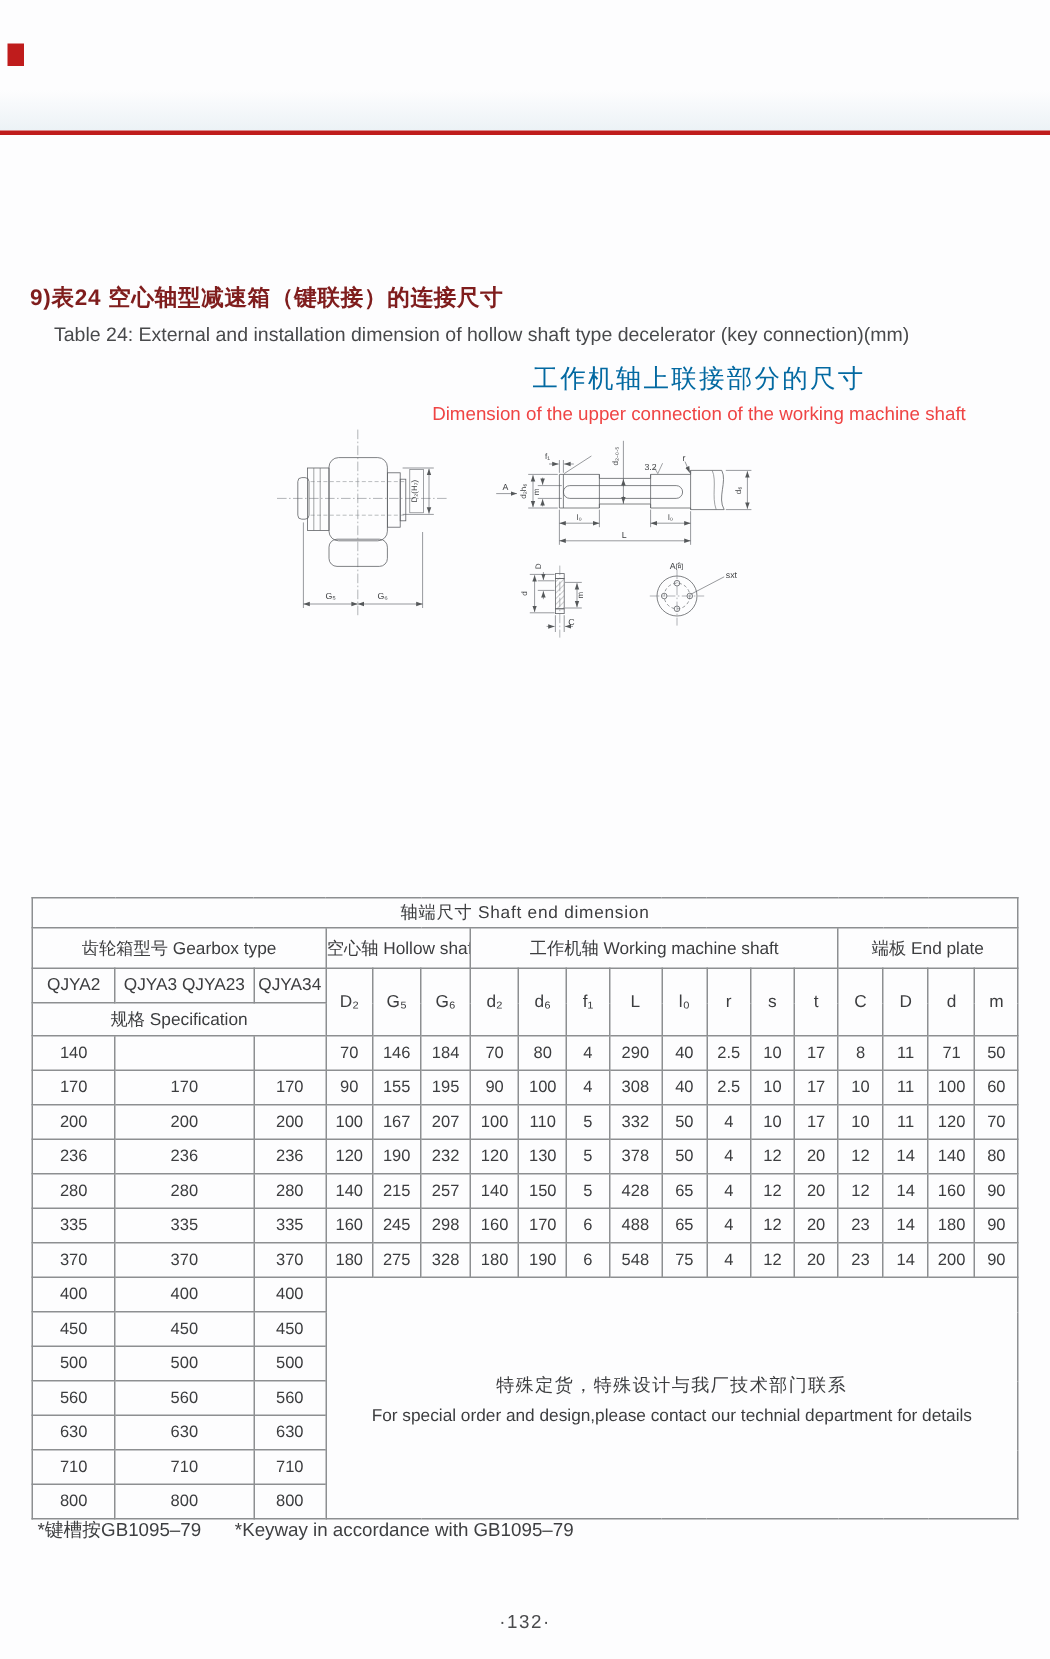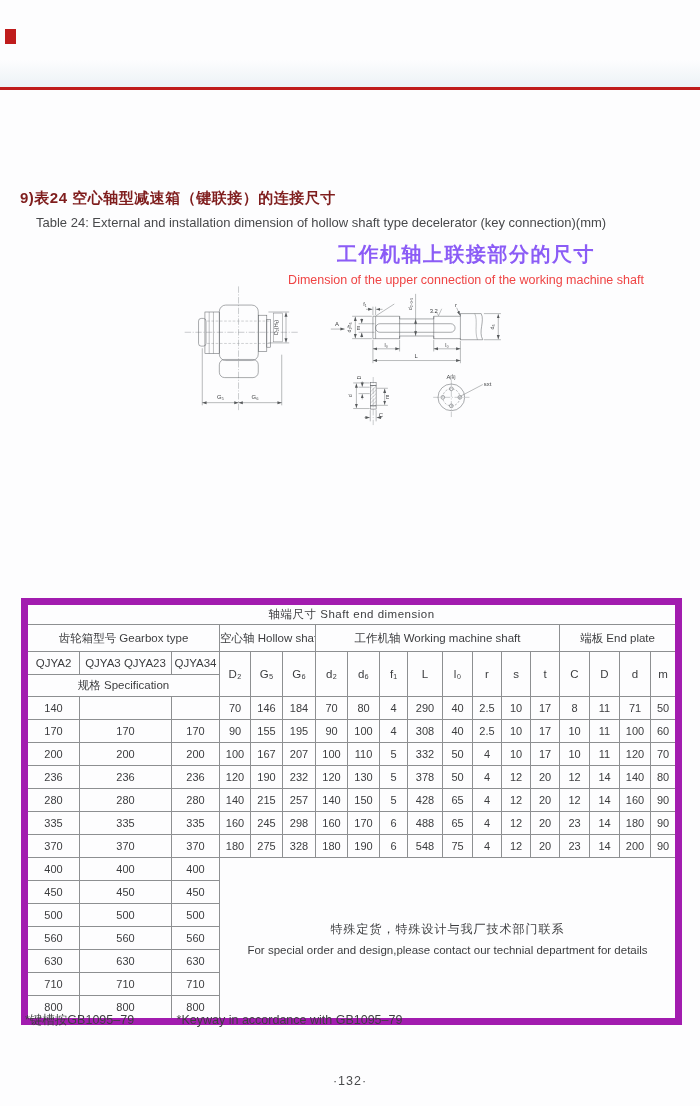--- a/index.html
+++ b/index.html
@@ -10,50 +10,50 @@
   }
   .corner-mark{position:absolute;left:5px;top:29px;width:11px;height:15px;background:#bf1c1c;}
   .top-shade{position:absolute;left:0;top:60px;width:700px;height:27px;
     background:linear-gradient(180deg,rgba(236,242,246,0) 0%,#ecf2f6 100%);}
   .top-rule{position:absolute;left:0;top:87px;width:700px;height:3px;background:#bf1c1c;}
 
   .title-zh{position:absolute;left:20px;top:189px;font-size:15px;font-weight:bold;
     color:#7f1d1d;letter-spacing:.5px;}
   .title-en{position:absolute;left:36px;top:215px;font-size:13px;color:#48494b;}
   .subtitle{position:absolute;left:266px;top:241px;width:400px;text-align:center;}
-  .subtitle-zh{font-size:20px;font-weight:bold;color:#8b5cf6;letter-spacing:1.5px;}
+  .subtitle-zh{font-size:17px;font-weight:normal;color:#0369a1;letter-spacing:1.5px;}
   .subtitle-en{font-size:12.5px;color:#ef4444;margin-top:5px;}
 
   .drawing-svg{position:absolute;left:0;top:280px;}
   .s{stroke:#5f6266;fill:none;stroke-width:1;}
   .thin{stroke:#6b6e72;fill:none;stroke-width:.8;}
   .cl{stroke:#85898d;fill:none;stroke-width:.8;stroke-dasharray:12 3 2 3;}
   .dl{stroke:#94989c;fill:none;stroke-width:.8;stroke-dasharray:5 3;}
   .dl2{stroke:#6f7377;fill:none;stroke-width:.9;stroke-dasharray:4 3;}
   .dim{stroke:#5d6064;fill:none;stroke-width:.8;}
   .dt{fill:#3f4143;font-size:11px;font-family:"Liberation Sans",sans-serif;}
   .dt10{fill:#3f4143;font-size:10px;font-family:"Liberation Sans",sans-serif;}
 
   .tbl-wrap{position:absolute;left:21px;top:598px;}
   table{border-collapse:collapse;table-layout:fixed;width:658px;
     font-size:11px;color:#3c3d3f;}
   th,td{border:1px solid #8d8f91;text-align:center;vertical-align:middle;
     padding:0;font-weight:normal;white-space:nowrap;overflow:hidden;}
-  table{border:7px solid #a21caf;}
+  table{border:1px solid #a21caf;}
   .tt{height:19px;font-size:11.5px;letter-spacing:.5px;}
   .gh{height:26px;font-size:11.5px;}
   .mh{height:22px;font-size:11.5px;}
   .sh{height:21px;font-size:11.5px;}
   tbody td{height:22px;}
   .special{font-size:11.5px;margin-left:31px;}
   .sp-zh{font-size:12px;letter-spacing:1px;margin-bottom:6px;}
   .sp-en{font-size:11.5px;}
 
   .footnote{position:absolute;left:25px;top:1012px;font-size:12.5px;color:#3e3f41;}
-  .fn-en{margin-left:39px;}
+  .fn-en{margin-left:19px;}
   .pagenum{position:absolute;left:0;top:1074px;width:700px;text-align:center;
     font-size:12.5px;color:#494a4c;letter-spacing:1px;}
 </style>
 </head>
 <body>
 
 <div class="corner-mark"></div>
 <div class="top-shade"></div>
 <div class="top-rule"></div>
 

